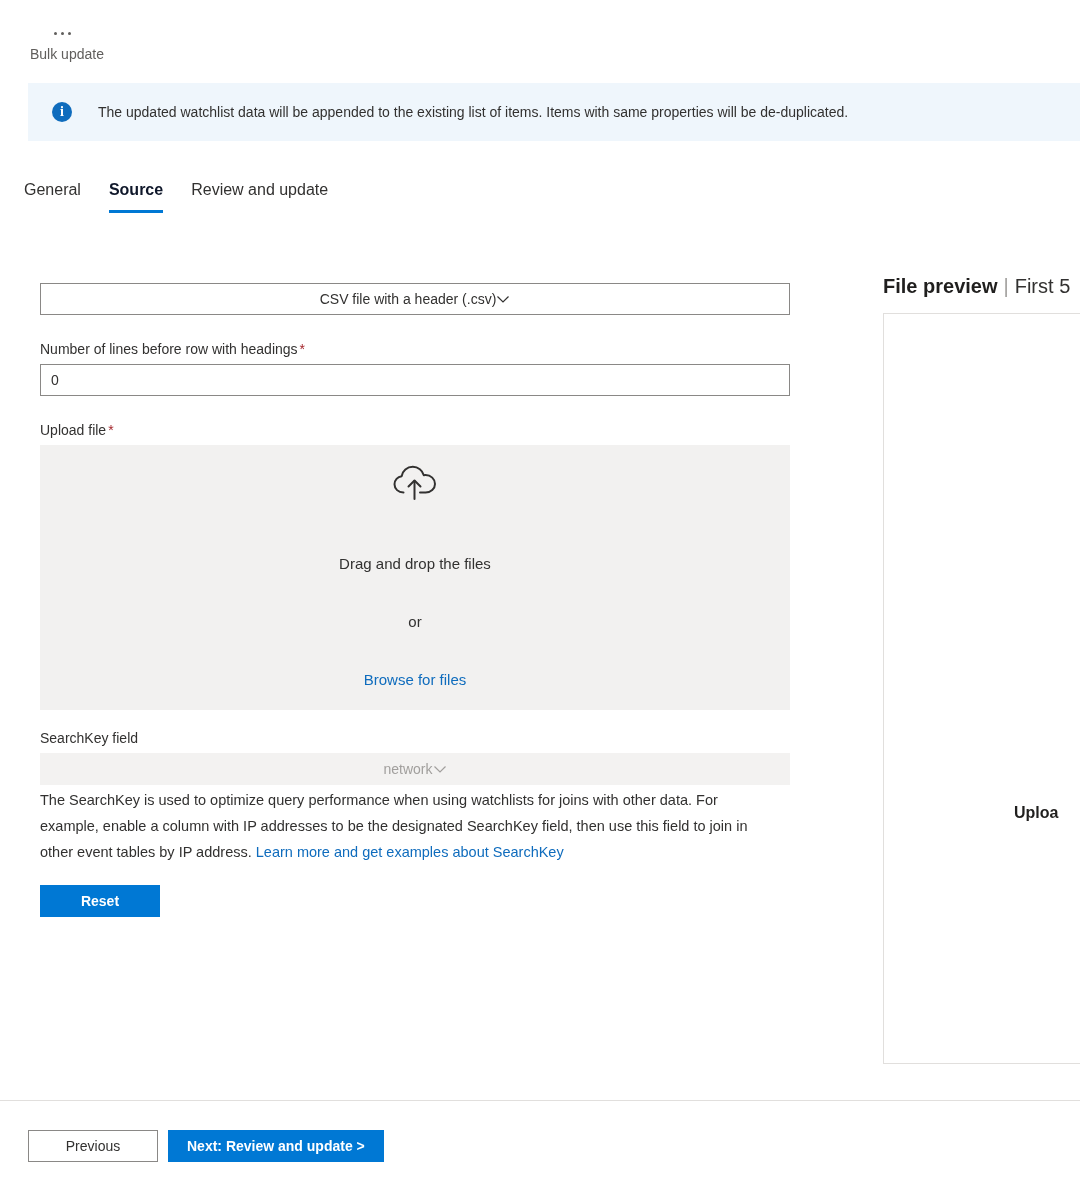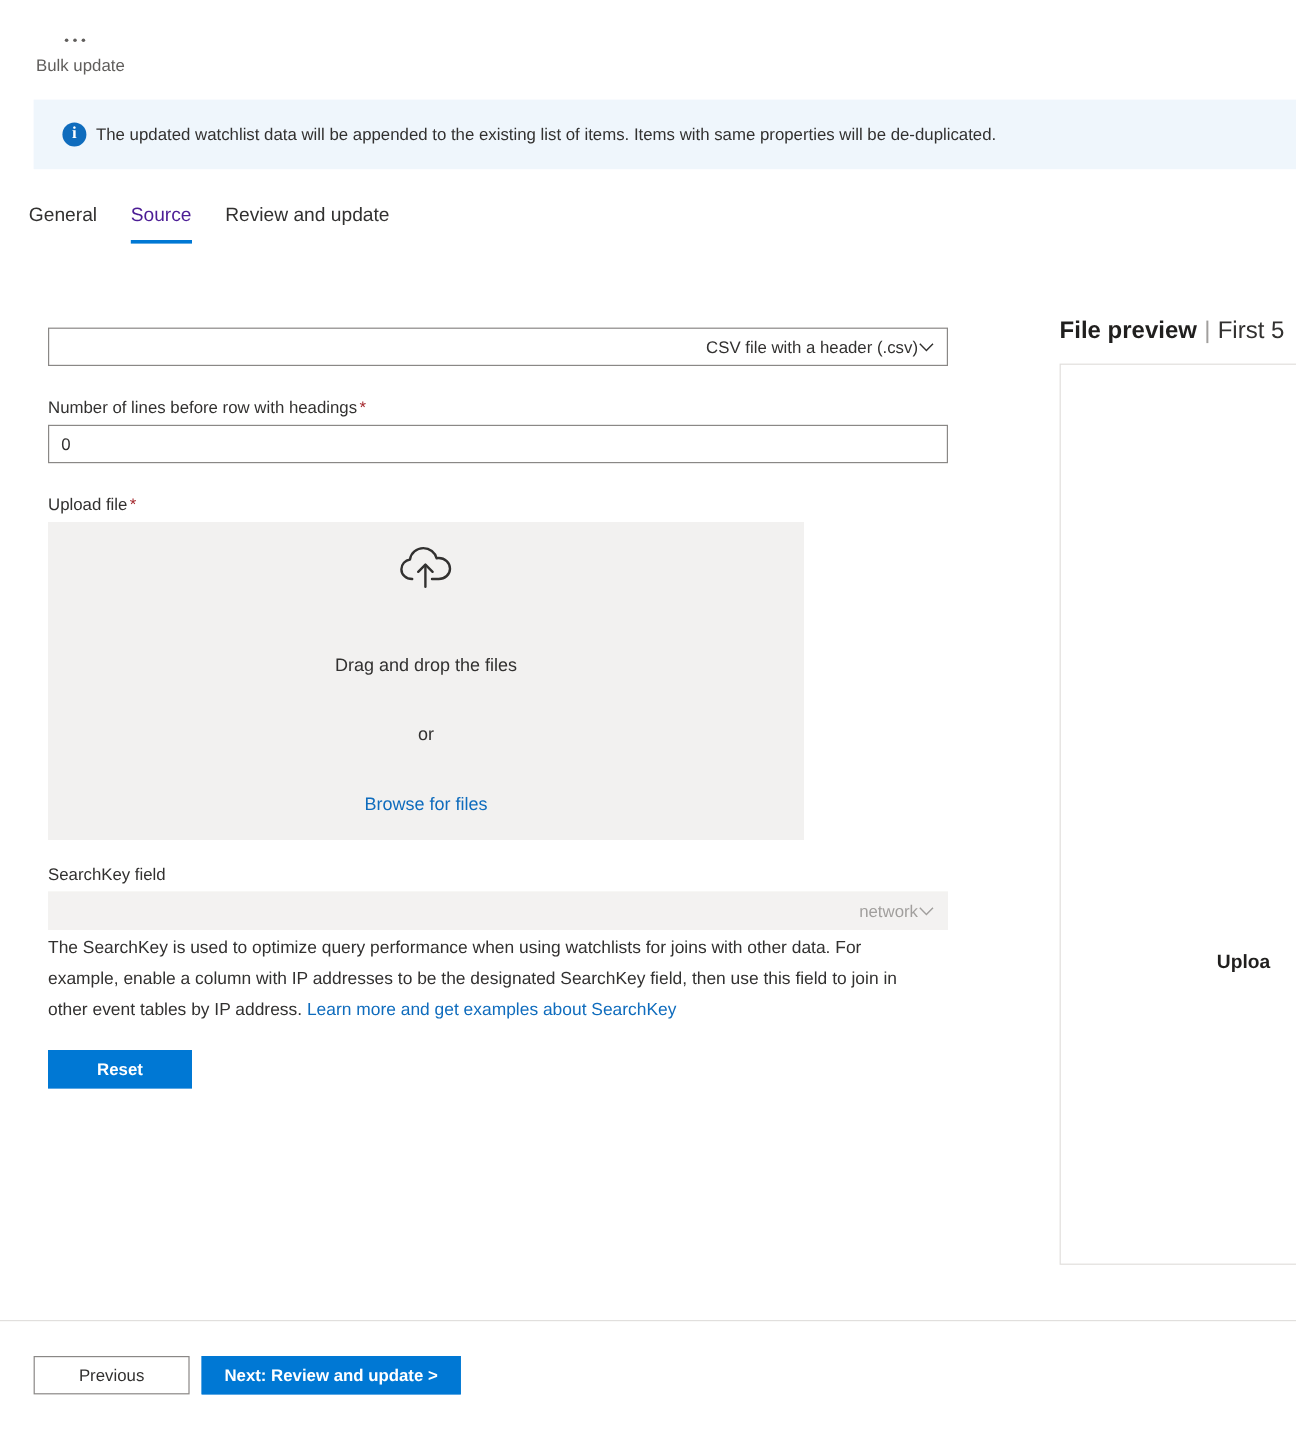--- a/index.html
+++ b/index.html
@@ -39,65 +39,65 @@
     background: #eff6fc;
     display: flex; align-items: center; padding: 8px 14px 8px 24px;
   }
   .info-icon {
     flex: 0 0 auto; width: 20px; height: 20px; border-radius: 50%;
     background: #0f6cbd; color: #ffffff;
     font-size: 14px; font-weight: bold; font-family: "Liberation Serif", serif;
     display: flex; align-items: center; justify-content: center;
     line-height: 1;
   }
-  .info-text { margin-left: 8px; font-size: 14px; color: #323130; line-height: 20px; }
+  .info-text { margin-left: 26px; font-size: 14px; color: #323130; line-height: 20px; }
 
   
   .tabs {
     margin-top: 22px; padding-left: 10px;
     display: flex; align-items: flex-end; gap: 0;
     border-bottom: none;
   }
   .tab {
     position: relative; padding: 6px 14px 12px 14px;
     font-size: 16px; color: #323130; cursor: pointer; line-height: 22px;
     white-space: nowrap;
   }
-  .tab.active { font-weight: normal; color: #4c1d95; }
+  .tab.active { font-weight: bold; color: #0f172a; margin-top: 10px; }
   .tab.active::after {
     content: ""; position: absolute; left: 14px; right: 14px; bottom: 0;
     height: 3px; background: #0078d4;
   }
 
   
   .content { position: relative; }
 
   .form-col { position: absolute; left: 40px; top: 70px; width: 750px; }
 
   .field-label { font-size: 14px; color: #323130; line-height: 20px; margin-bottom: 5px; }
   .req { color: #a4262c; margin-left: 2px; }
 
   .select-box, .text-box {
     width: 750px; height: 32px; border: 1px solid #8a8886; background: #ffffff;
     display: flex; align-items: center; padding: 0 10px;
     font-size: 14px; color: #323130;
   }
-  .select-box { justify-content: flex-end; cursor: pointer; }
+  .select-box { justify-content: center; cursor: pointer; }
   .select-box.disabled {
     background: #f3f2f1; border-color: #f3f2f1; color: #a19f9d; cursor: default;
   }
   .chev { width: 14px; height: 14px; flex: 0 0 auto; }
   .chev svg { display: block; }
 
   .spacer-24 { height: 24px; }
   .spacer-18 { height: 18px; }
 
   
   .dropzone {
-    width: 630px; height: 265px; background: #f2f1f0;
+    width: 750px; height: 265px; background: #f2f1f0;
     display: flex; flex-direction: column; align-items: center; justify-content: center;
     font-size: 15px; color: #323130; gap: 32px;
   }
   .cloud-icon { margin-bottom: 14px; }
   .dz-line { line-height: 26px; }
   .dz-link { color: #0f6cbd; cursor: pointer; line-height: 26px; }
 
   .help-text {
     width: 740px; font-size: 14.5px; line-height: 26px; color: #323130; margin-top: 2px;
   }

